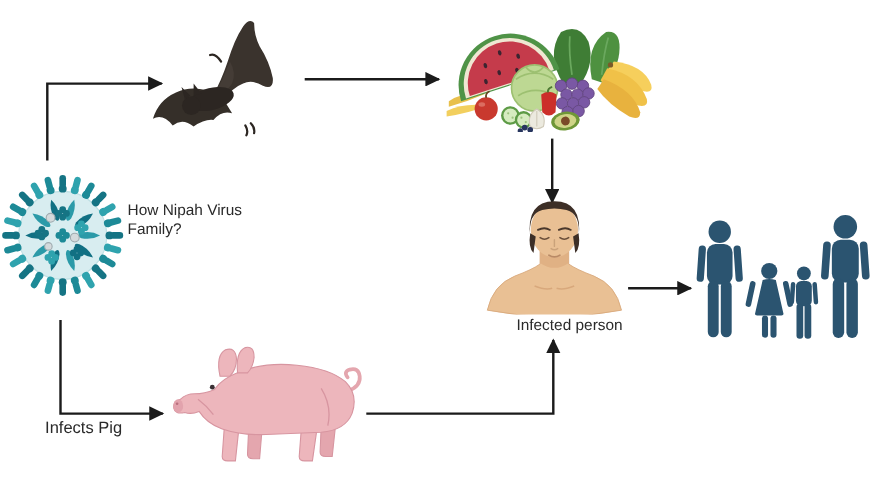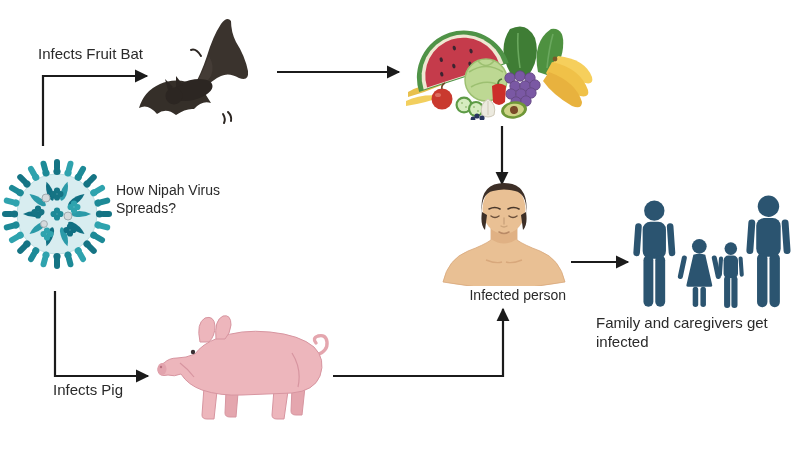--- a/index.html
+++ b/index.html
@@ -242,24 +242,22 @@
         <rect x="13.8" y="52" width="6" height="22" rx="3"></rect>
         <rect x="22.2" y="52" width="6" height="22" rx="3"></rect>
       </g>
     </defs>
     <use href="#pman" transform="translate(4,7) scale(0.97)" fill="#2b5470"></use>
     <use href="#pwoman" transform="translate(52,46) scale(0.92)" fill="#2b5470"></use>
     <use href="#pman" transform="translate(89,49) scale(0.60)" fill="#2b5470"></use>
     <use href="#pman" transform="translate(117,2) scale(1.02)" fill="#2b5470"></use>
   </svg>
 
-  <div class="lbl big" style="left:38px;top:44px">Infects Fruit Bat</div>
-
-
-  <div class="lbl" style="left:116px;top:182px;width:114px">How Nipah Virus Spreads?</div>
-
-  <div class="lbl big" style="left:53px;top:380px">Infects Pig</div>
+
+
+  <div class="lbl" style="left:116px;top:182px;width:114px">How Nipah Virus Family?</div>
+
+  <div class="lbl big" style="left:41px;top:380px">Infects Pig</div>
 
   <div class="lbl" style="left:440px;top:287px;width:126px;text-align:right">Infected person</div>
 
-  <div class="lbl big" style="left:596px;top:313px;width:190px">Family and caregivers get infected</div>
 
 </div>
 
 </body></html>

